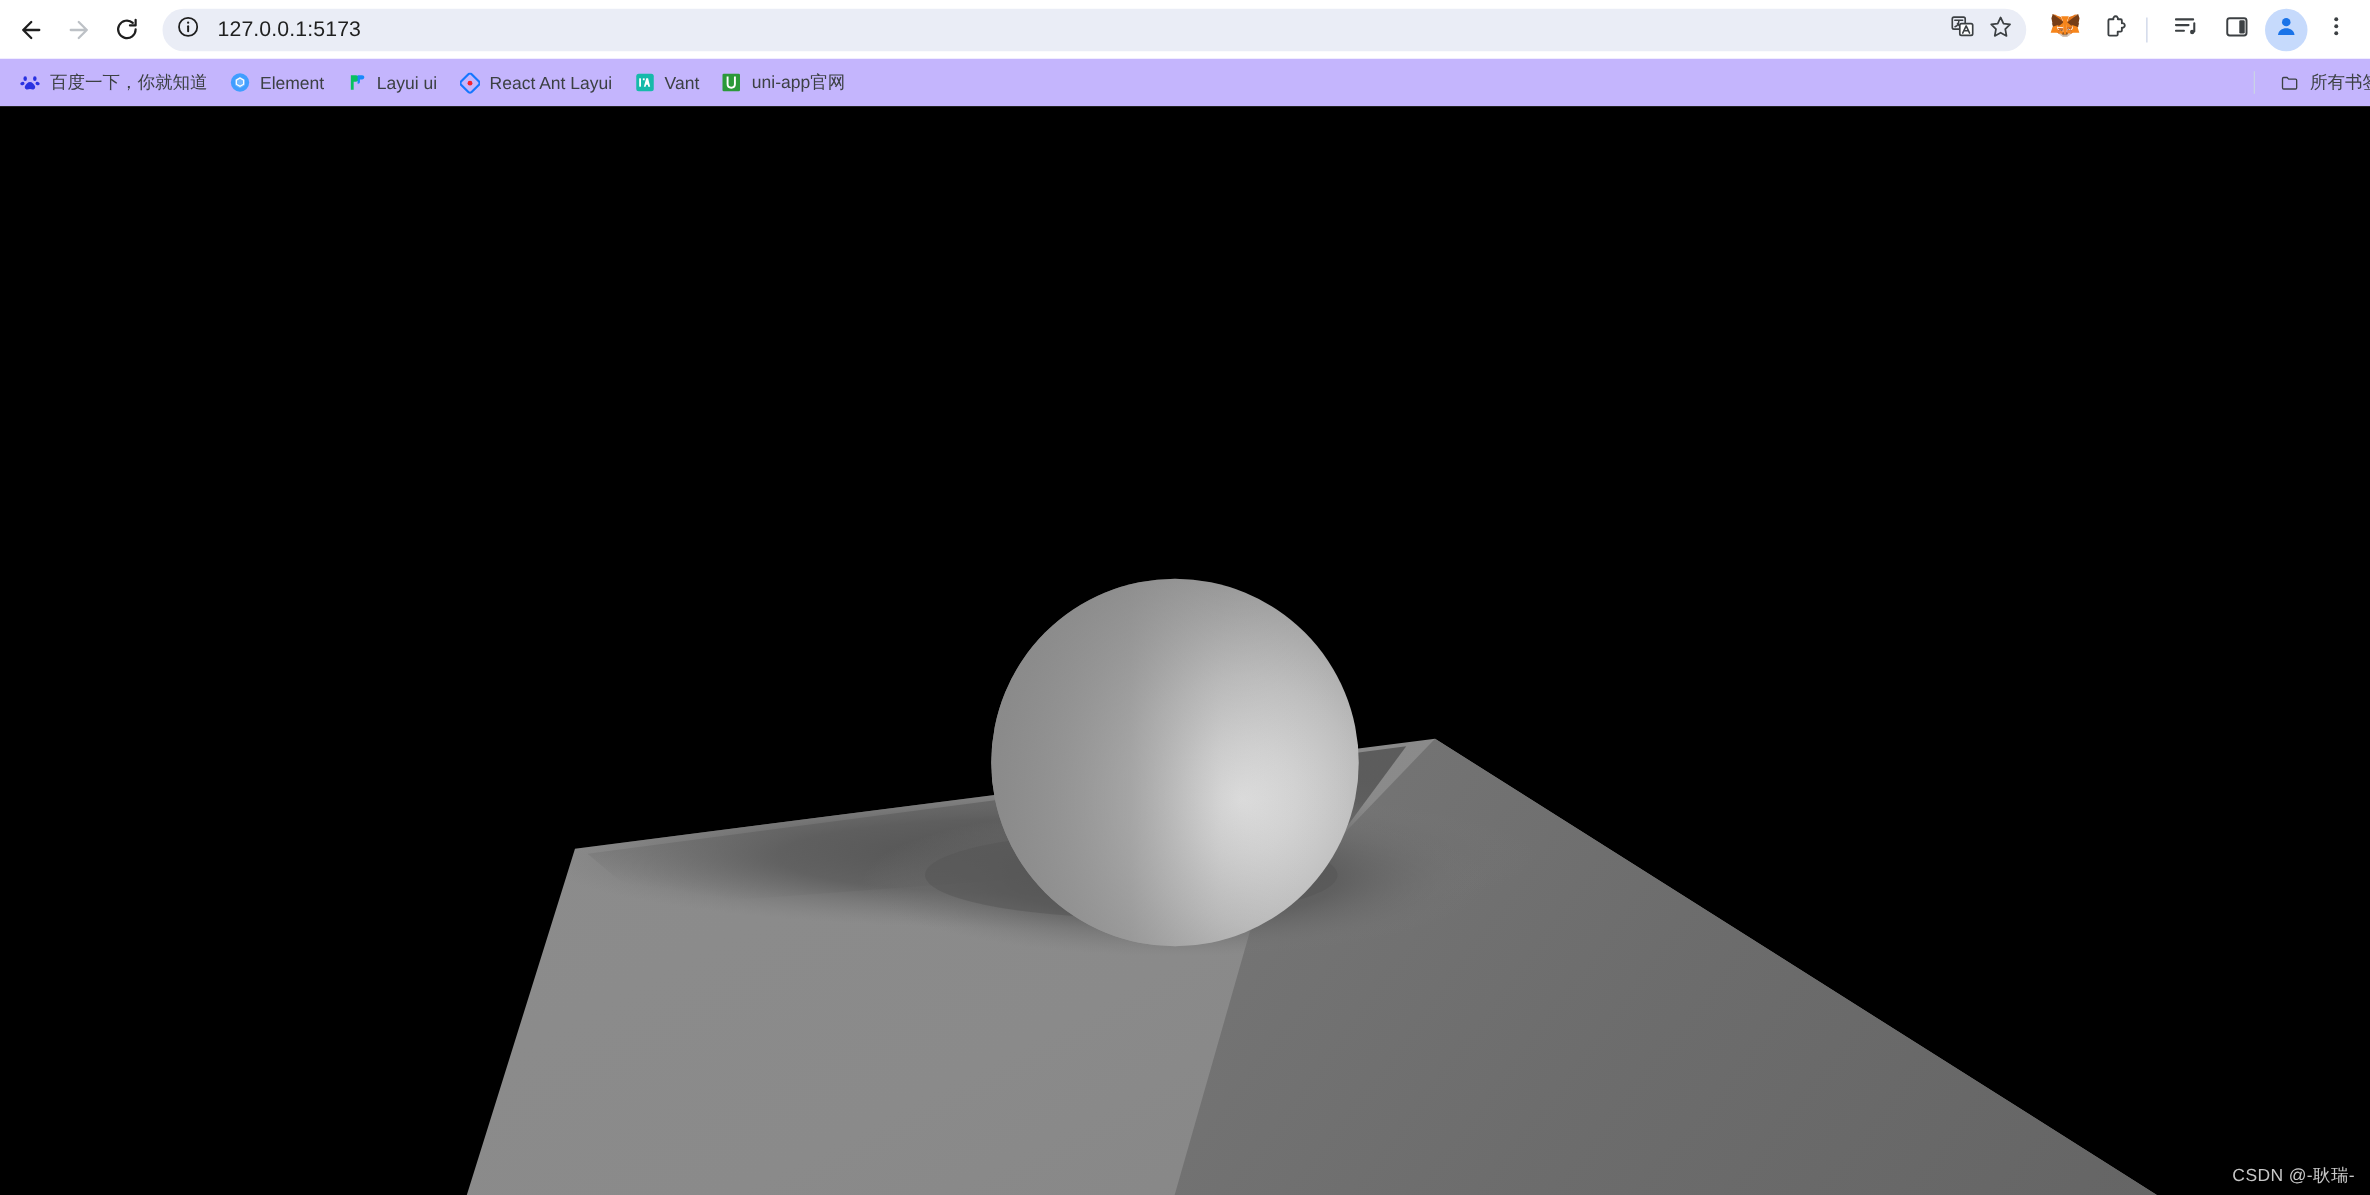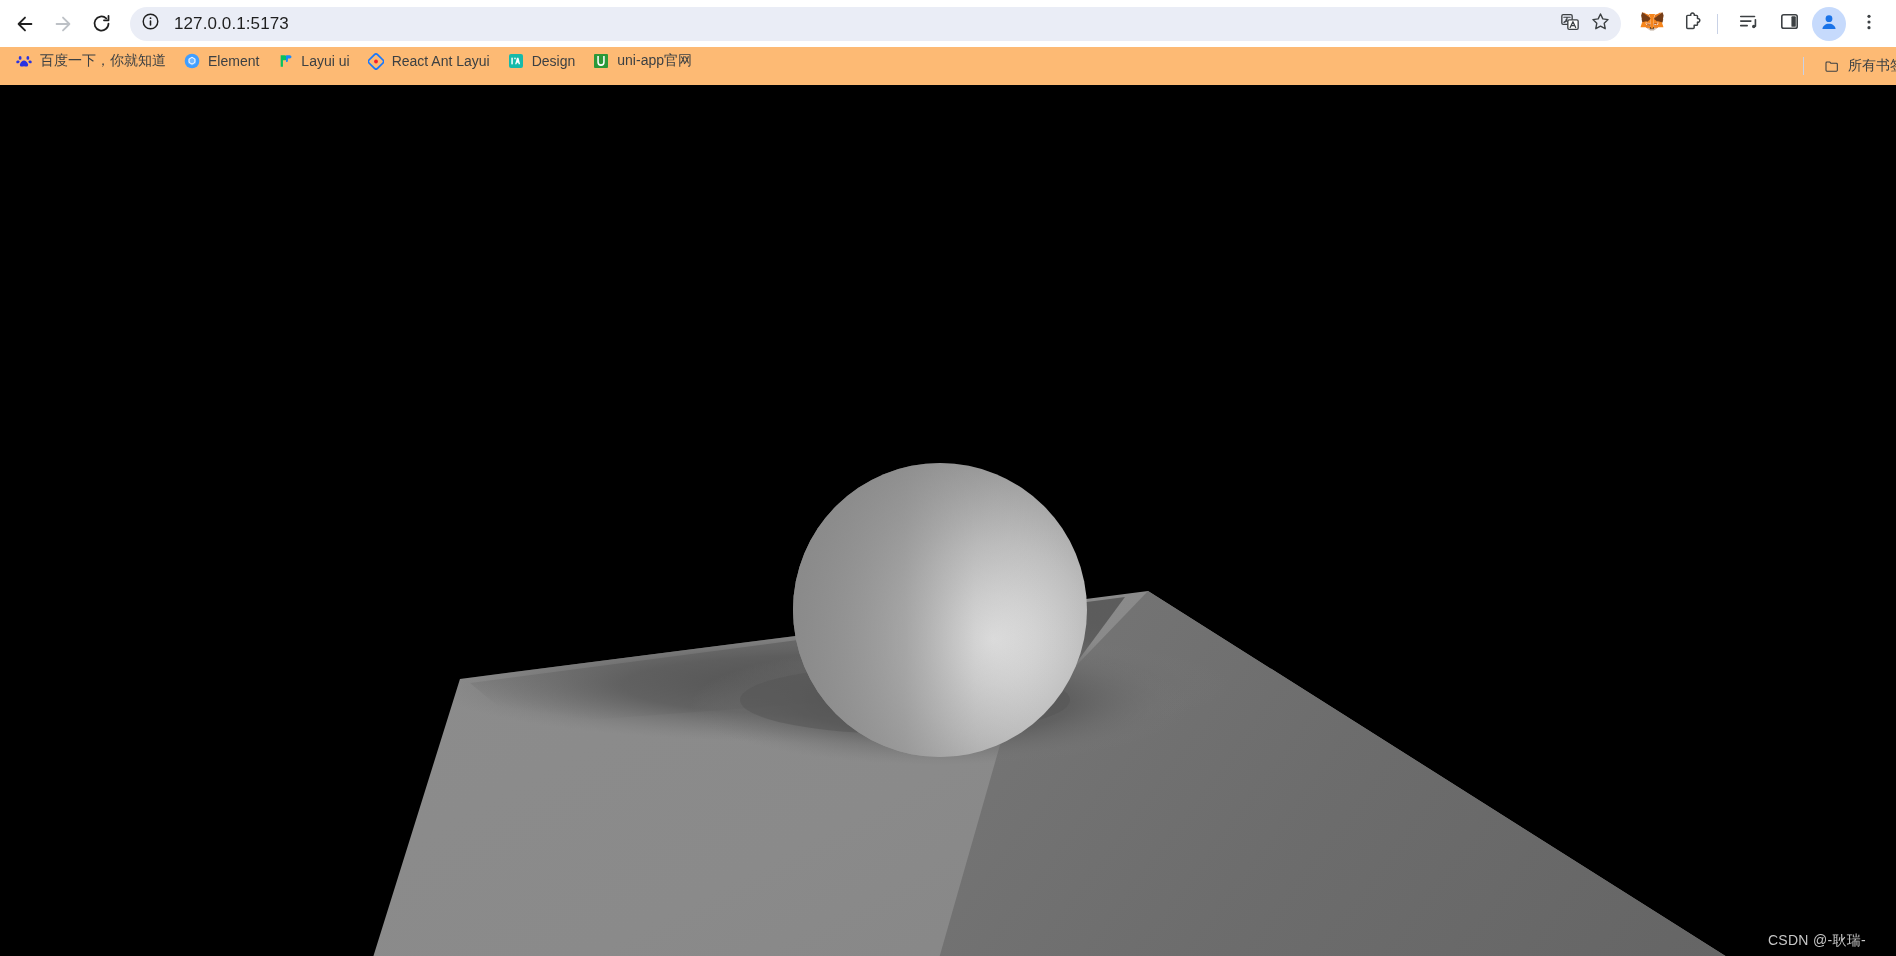--- a/index.html
+++ b/index.html
@@ -103,22 +103,23 @@
     height: 20px;
     background: #c9d2e6;
     margin: 0 8px;
     flex: 0 0 auto;
   }
 
   
   #bookmarks-bar {
     height: 38px;
     display: flex;
+    align-items: center;
     padding: 0 0 0 8px;
-    background: #fdba74;
+    background: #c4b5fd;
     position: relative;
   }
 
   .bookmark {
     display: flex;
     align-items: center;
     height: 28px;
     padding: 0 8px;
     border-radius: 6px;
     margin-right: 2px;
@@ -167,21 +168,21 @@
   #three-canvas {
     position: absolute;
     inset: 0;
     width: 100%;
     height: 100%;
     display: block;
   }
 
   #watermark {
     position: absolute;
-    right: 30px;
+    right: 12px;
     bottom: 6px;
     font-size: 14px;
     color: #d8d8d8;
     font-family: "Liberation Sans", "DejaVu Sans", sans-serif;
     letter-spacing: 0.3px;
     pointer-events: none;
     opacity: 0.92;
   }
 </style>
 </head>
@@ -387,21 +388,21 @@
 
     <div class="bookmark">
       <span class="bm-icon">
         <svg width="16" height="16" viewBox="0 0 24 24">
           <rect x="1.5" y="1.5" width="21" height="21" rx="3" fill="#16baaa"></rect>
           <rect x="5" y="7" width="2.2" height="10" fill="#ffffff"></rect>
           <rect x="9.4" y="7" width="2.2" height="2.3" fill="#ffffff"></rect>
           <path d="M13.5 7h2.2l2.5 10h-2.3l-.5-2.4h-2.1l-.5 2.4h-2.2l2.9-10z" fill="#ffffff"></path>
         </svg>
       </span>
-      <span class="bm-label">Design</span>
+      <span class="bm-label">Vant</span>
     </div>
 
     <div class="bookmark">
       <span class="bm-icon">
         <svg width="16" height="16" viewBox="0 0 24 24">
           <rect x="1.5" y="1.5" width="21" height="21" rx="1.5" fill="#2b9939"></rect>
           <path d="M7.6 5.8v8.1c0 2.5 1.9 4.3 4.4 4.3s4.4-1.8 4.4-4.3V5.8" stroke="#ffffff" stroke-width="2.3" fill="none" stroke-linecap="square"></path>
         </svg>
       </span>
       <span class="bm-label">uni-app官网</span>

